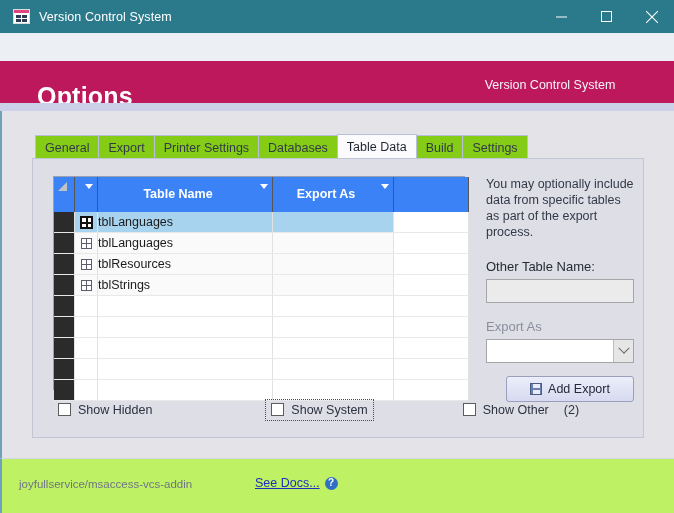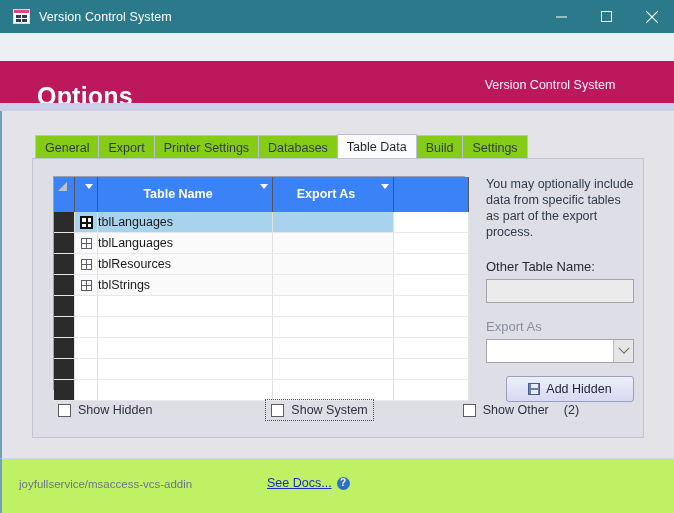--- a/index.html
+++ b/index.html
@@ -387,21 +387,21 @@
   .checks {
     position: absolute;
     left: 20px;
     bottom: 16px;
     width: 572px;
     display: flex;
     align-items: center;
   }
   .check-item {
     display: flex;
-    align-items: flex-end;
+    align-items: flex-start;
     font-size: 12.5px;
     color: #2c3240;
     padding: 3px 5px;
     box-sizing: border-box;
   }
   .check-item.focus {
     border: 1px dotted #4c4c4c;
   }
   .cbox {
     width: 13px; height: 13px;
@@ -430,21 +430,20 @@
     position: absolute;
     left: 17px; top: 19px;
     font-size: 11.5px;
     color: #6e7483;
   }
   .footer-docs {
     position: absolute;
     left: 253px; top: 17px;
     display: flex;
     align-items: center;
-    margin-left: 12px;
   }
   .docs-link {
     font-size: 12.5px;
     color: #1f2fbd;
     text-decoration: underline;
     margin-right: 5px;
   }
   .help-ico {
     width: 13px; height: 13px;
     border-radius: 50%;
@@ -610,21 +609,21 @@
         <div class="side-label">Other Table Name:</div>
         <input class="txt-input" type="text" placeholder="" style="">
         <div class="side-label dim">Export As</div>
         <div class="combo">
           <div class="arrow-box">
               <span class="chev"></span>
             </div>
         </div>
         <div class="btn btn-add">
           <span class="save-ico"></span>
-          <span>Add Hidden</span>
+          <span>Add Export</span>
         </div>
       </div>
 
       <div class="checks">
         <div class="check-item">
           <span class="cbox"></span>
           <span>Show Hidden</span>
         </div>
         <div class="check-gap1"></div>
         <div class="check-item focus">

